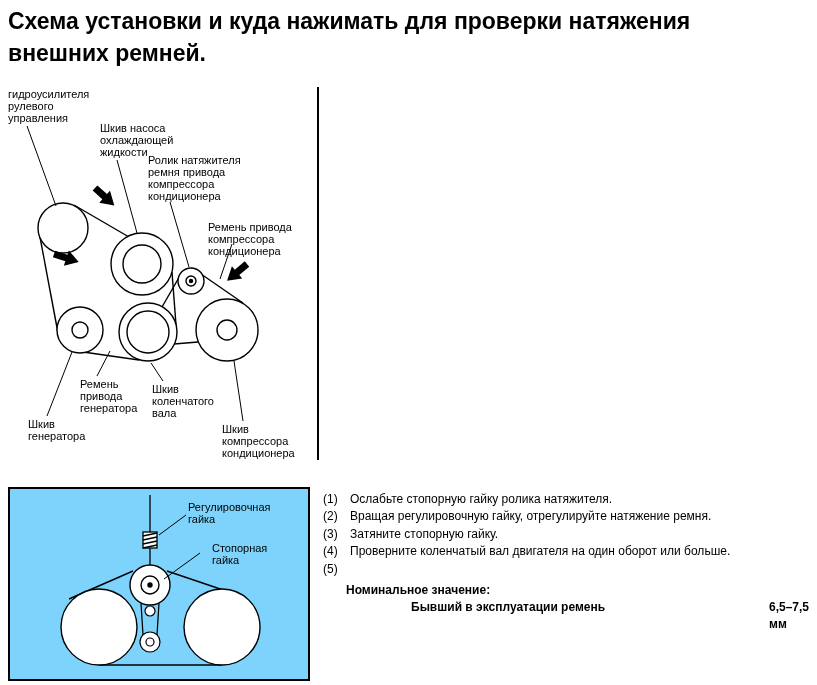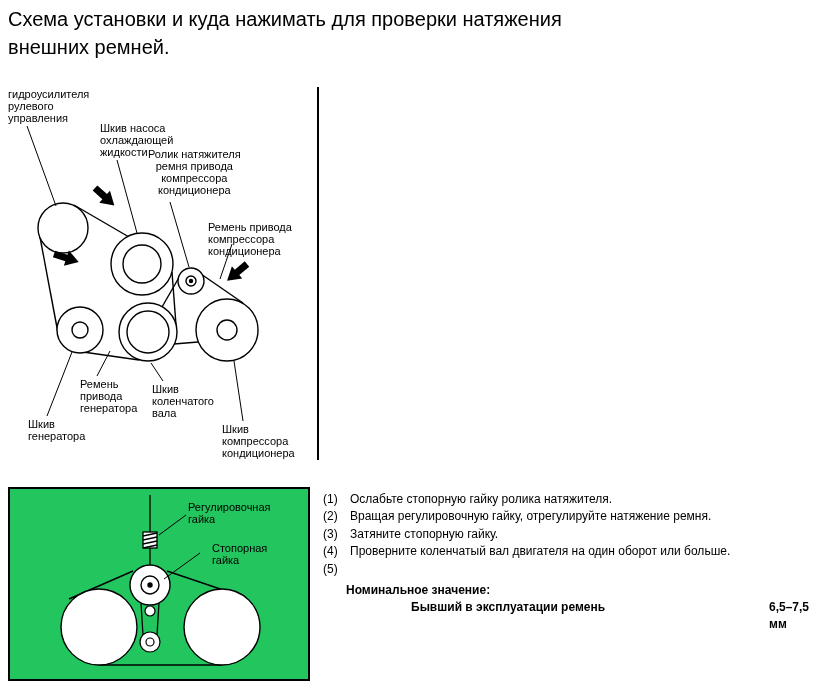--- a/index.html
+++ b/index.html
@@ -5,35 +5,35 @@
   * { margin:0; padding:0; box-sizing:border-box; }
   html,body { background:#ffffff; }
   body {
     width:817px; height:685px; overflow:hidden;
     font-family:"Liberation Sans", sans-serif; color:#000;
   }
   .page { position:relative; width:817px; height:685px; background:#fff; }
 
   .title {
     position:absolute; left:8px; top:6px; width:790px;
-    font-size:20px; font-weight:normal; line-height:1.38; white-space:pre-line;
+    font-size:23px; font-weight:bold; line-height:1.38; white-space:pre-line;
   }
 
   .top-diagram { position:absolute; left:0; top:80px; width:340px; height:385px; }
   .top-diagram svg { position:absolute; left:0; top:0; }
 
   .lbl {
     position:absolute; font-size:11px; line-height:12px; white-space:pre-line;
   }
 
   .v-divider { position:absolute; left:317px; top:87px; width:2px; height:373px; background:#000; }
 
   .bottom-box {
     position:absolute; left:8px; top:487px; width:302px; height:194px;
-    border:2px solid #000; background:#22c55e;
+    border:2px solid #000; background:#7dd3fc;
   }
   .bottom-box svg { position:absolute; left:0; top:0; }
 
   .procedure { position:absolute; left:323px; top:484px; width:489px; }
   .proc-heading { font-size:13.5px; font-weight:bold; line-height:1.3; white-space:pre-line; }
   .steps { margin-top:7px; }
   .step { display:flex; font-size:12px; line-height:1.45; }
   .step .num { flex:0 0 27px; }
   .spec-heading { font-size:12px; font-weight:bold; margin:4px 0 0 23px; line-height:1.4; }
   .spec-row { display:flex; font-size:12px; font-weight:bold; margin-left:40px; line-height:1.4;padding-left:48px; }
@@ -100,21 +100,21 @@
         </g>
       </g>
     </svg>
 
     <div class="lbl" style="left:100px; top:42px;">Шкив насоса
 охлаждающей
 жидкости</div>
     <div class="lbl" style="left:8px; top:8px;">гидроусилителя
 рулевого
 управления</div>
-    <div class="lbl" style="left:148px; top:68px;text-align:center;">Ролик натяжителя
+    <div class="lbl" style="left:148px; top:74px;">Ролик натяжителя
 ремня привода
 компрессора
 кондиционера</div>
     <div class="lbl" style="left:208px; top:127px;margin-top:14px;">Ремень привода
 компрессора
 кондиционера</div>
     <div class="lbl" style="left:80px; top:298px;">Ремень
 привода
 генератора</div>
     <div class="lbl" style="left:152px; top:303px;">Шкив

